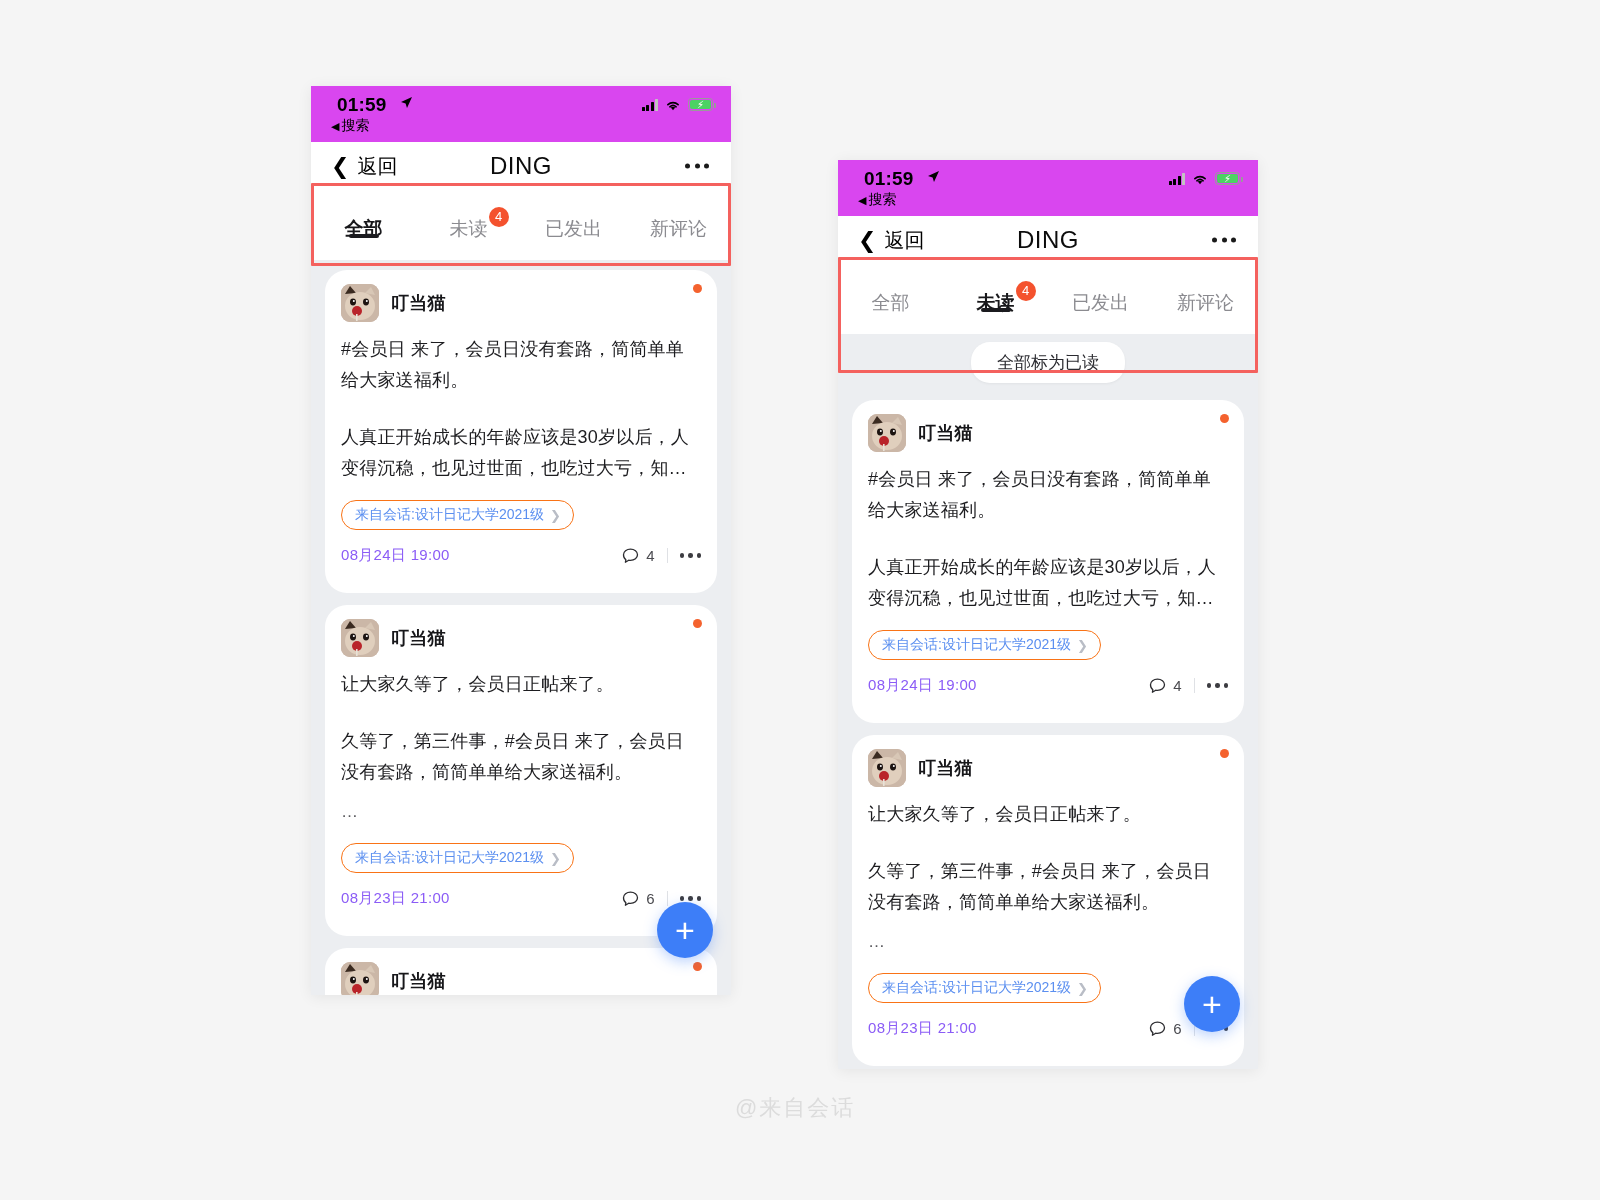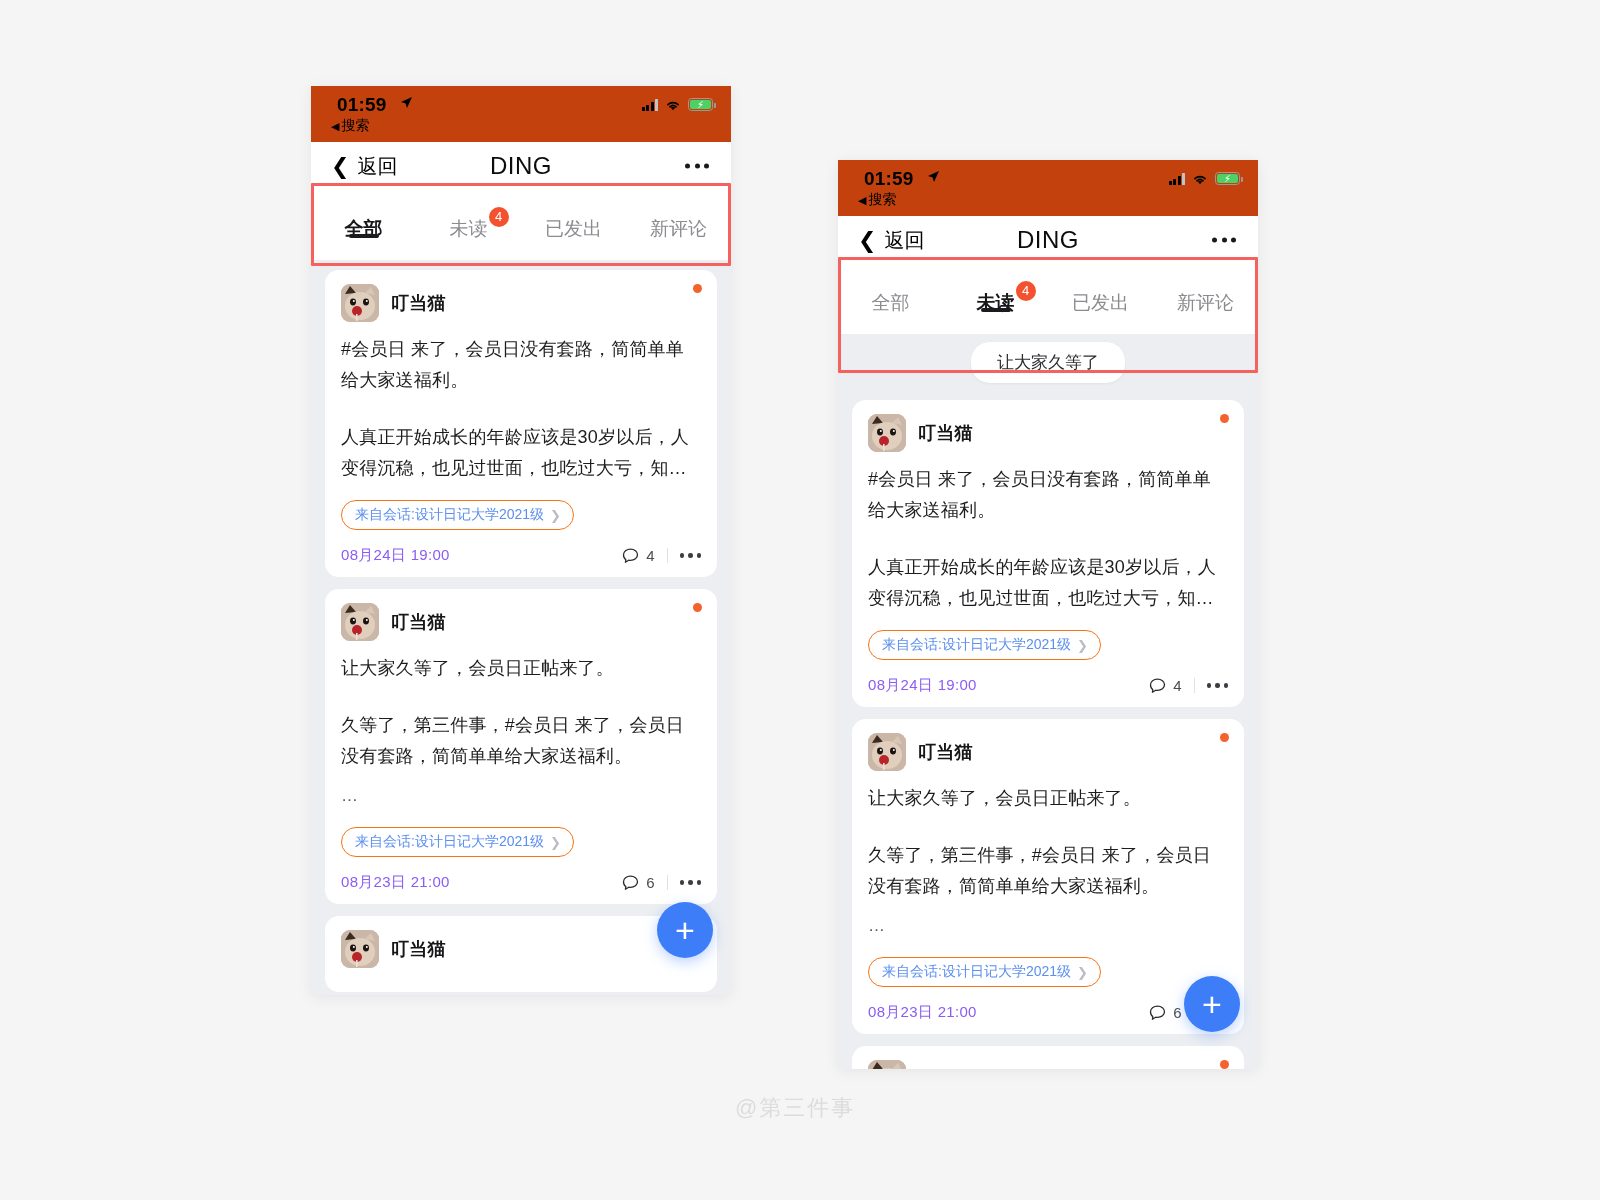--- a/index.html
+++ b/index.html
@@ -18,21 +18,21 @@
     overflow: hidden;
     box-shadow: 0 2px 14px rgba(0,0,0,0.07);
   }
   #phone-left  { left: 311px; top: 86px;  width: 420px; height: 909px; }
   #phone-right { left: 838px; top: 160px; width: 420px; height: 909px; }
 
   
   .statusbar {
     position: relative;
     height: 56px;
-    background: #c2410c;
+    background: #d946ef;
     padding: 0 22px;
     text-align: right;
   }
   .sb-time {
     position: absolute; left: 26px; top: 8px;
     font-size: 19px; font-weight: bold; color: #000;
     letter-spacing: .2px;
   }
   .sb-loc { position: absolute; left: 89px; top: 9px; font-size: 15px; color:#000; }
   .sb-back { position:absolute; left: 20px; top: 31px; font-size: 14px; color:#000; white-space:nowrap; }
@@ -100,23 +100,23 @@
   .markread-btn {
     background:#fff; border-radius: 19px;
     padding: 9px 26px; font-size: 17px; color:#2b2b30;
     box-shadow: 0 1px 3px rgba(0,0,0,.05);
   }
 
   
   .feed { background:#eceef1; padding: 10px 0 0 0; height: 100%; position:relative; }
   .card {
     position: relative;
-    background:#fff; border-radius: 14px;
+    background:#fff; border-radius: 22px;
     margin: 0 14px 12px 14px;
-    padding: 14px 16px 12px 16px;
+    padding: 14px 16px 28px 16px;
   }
   .card-dot {
     position:absolute; right: 15px; top: 14px;
     width: 9px; height:9px; border-radius:50%; background:#f4622e;
   }
   .card-head { display:flex; align-items:center; gap:12px; margin-bottom: 12px; }
   .avatar {
     width: 38px; height: 38px; border-radius: 9px;
     overflow:hidden; flex:none; background:#c8b4a6; position:relative;
   }
@@ -438,21 +438,21 @@
         <span class="tab-label">已发出</span>
         
       </div>
       <div class="tab">
         <span class="tab-label">新评论</span>
         
       </div>
     </div>
 
     <div class="markread-strip">
-      <div class="markread-btn">让大家久等了</div>
+      <div class="markread-btn">全部标为已读</div>
     </div>
 
     <div class="feed">
 
       <div class="card">
         <span class="card-dot"></span>
         <div class="card-head">
           <div class="avatar">
             <svg viewBox="0 0 38 38">
               <rect width="38" height="38" fill="#cbb7a7"></rect>
@@ -568,15 +568,15 @@
     </div>
 
     <div class="fab" id="fab-right">
       <span>+</span>
     </div>
   </div>
 
   <div class="annot" id="annot-left"></div>
   <div class="annot" id="annot-right"></div>
 
-  <div class="watermark">@第三件事</div>
+  <div class="watermark">@来自会话</div>
 
 </div>
 
 </body></html>

